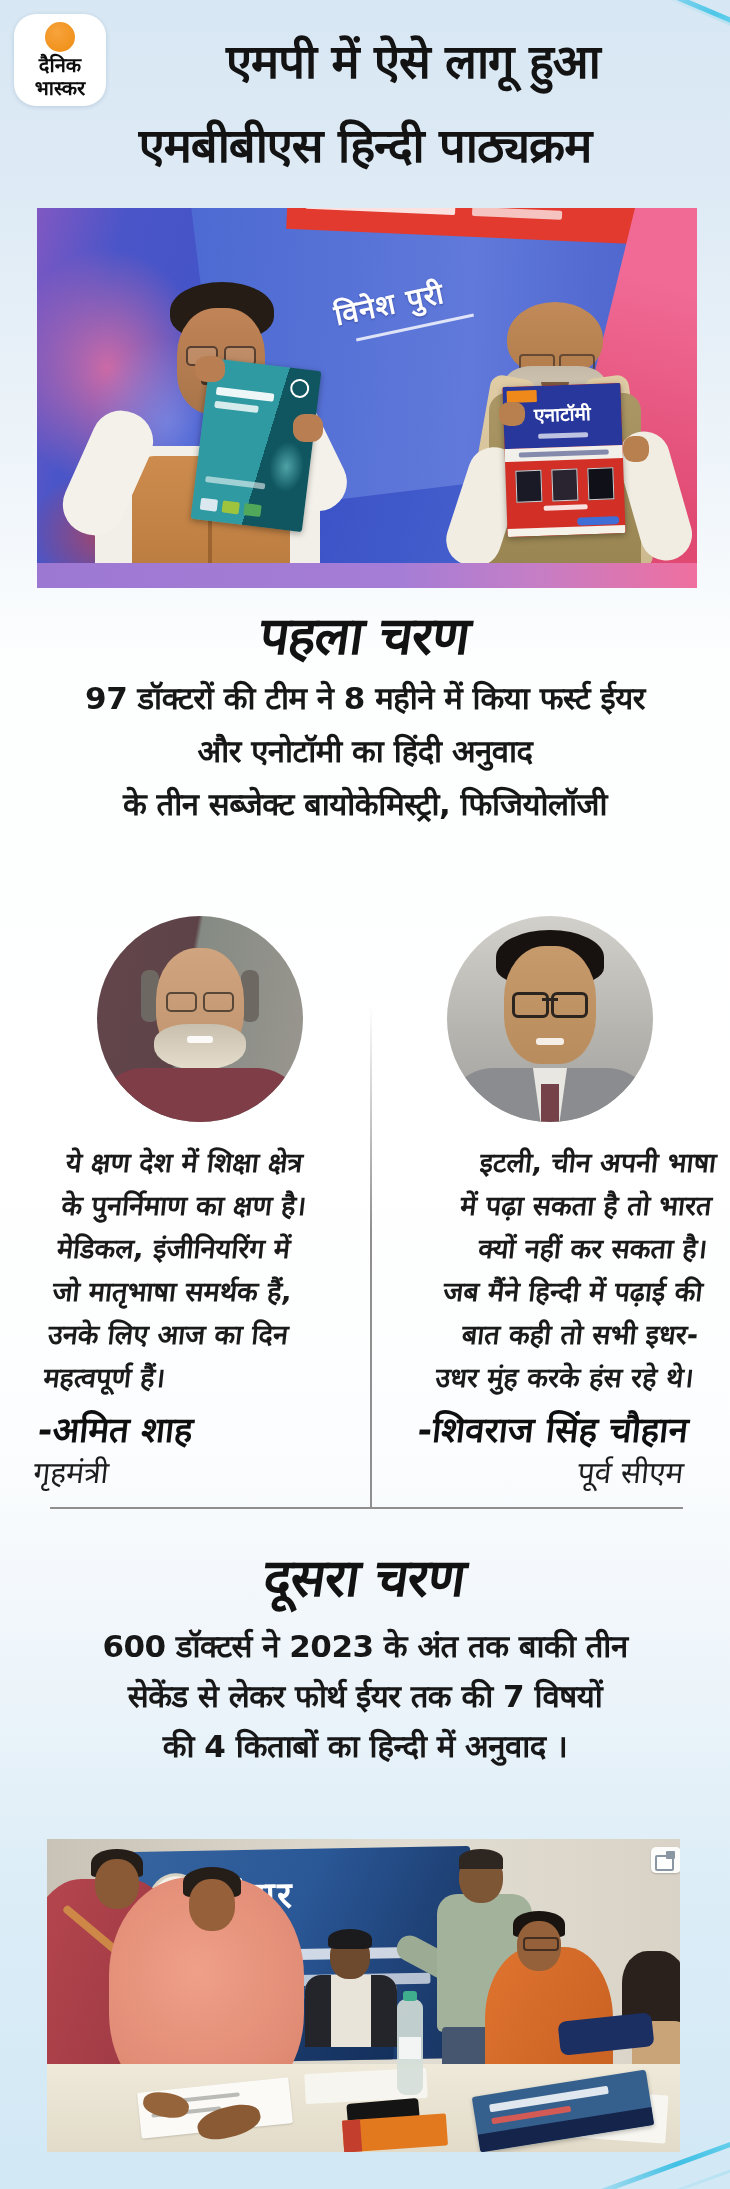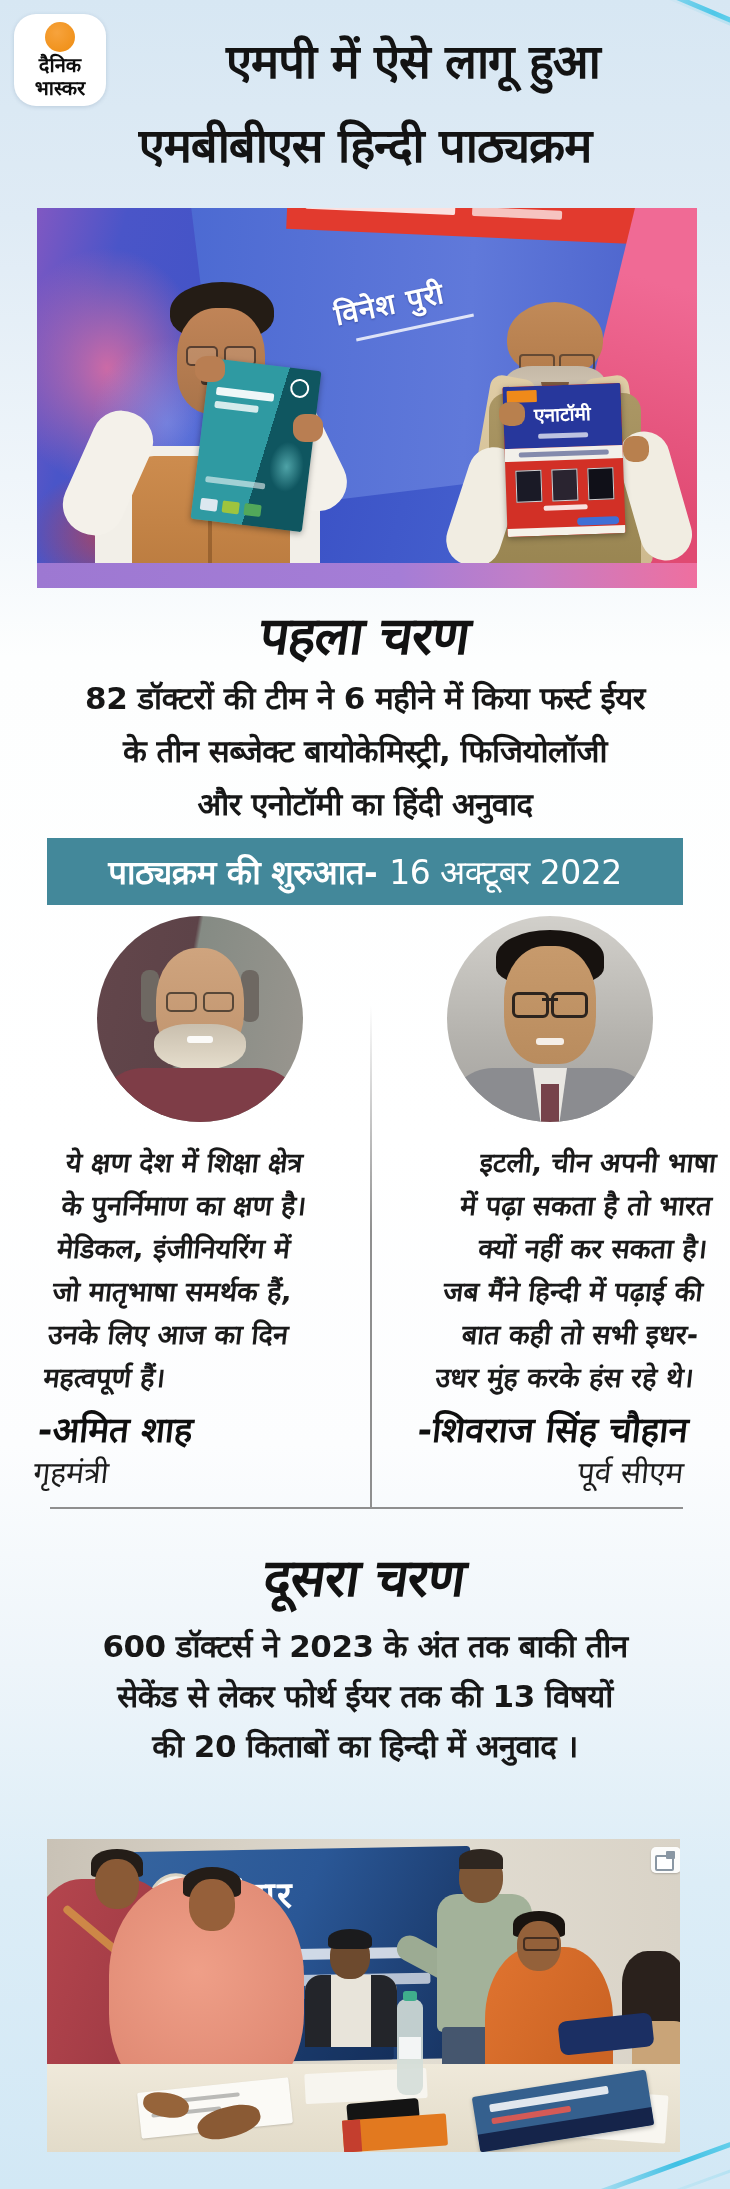--- a/index.html
+++ b/index.html
@@ -283,27 +283,23 @@
       <div class="abs pill"></div>
     </div>
     <div class="abs handB1"></div>
     <div class="abs handB2"></div>
 
     <div class="abs ph1-purple"></div>
   </div>
 
   <div class="abs ph-head" style="top:598px;">पहला चरण</div>
   <div class="abs para" style="top:672px;">
-    <div class="nowrap">82 डॉक्टरों की टीम ने 6 महीने में किया फर्स्ट ईयर</div>
+    <div class="nowrap">97 डॉक्टरों की टीम ने 8 महीने में किया फर्स्ट ईयर</div>
+    <div class="nowrap">और एनोटॉमी का हिंदी अनुवाद</div>
     <div class="nowrap">के तीन सब्जेक्ट बायोकेमिस्ट्री, फिजियोलॉजी</div>
-    <div class="nowrap">और एनोटॉमी का हिंदी अनुवाद</div>
-  </div>
-  <div class="abs banner">
-    <span class="b nowrap">पाठ्यक्रम की शुरुआत-</span>
-    <span class="d nowrap">16 अक्टूबर 2022</span>
   </div>
 
   <div class="abs portrait p1">
     <div class="abs p1-hairL"></div>
     <div class="abs p1-hairR"></div>
     <div class="abs p1-face">
       <div class="abs lens lensL"></div>
       <div class="abs lens lensR"></div>
     </div>
     <div class="abs p1-beard">
@@ -343,22 +339,22 @@
     <div class="ln">उधर मुंह करके हंस रहे थे।</div>
     <div class="qname ln">-शिवराज सिंह चौहान</div>
     <div class="qrole ln">पूर्व सीएम</div>
   </div>
   <div class="abs vline"></div>
   <div class="abs hline"></div>
 
   <div class="abs ph-head" style="top:1540px;">दूसरा चरण</div>
   <div class="abs para para2" style="top:1621px;">
     <div class="nowrap">600 डॉक्टर्स ने 2023 के अंत तक बाकी तीन</div>
-    <div class="nowrap">सेकेंड से लेकर फोर्थ ईयर तक की 13 विषयों</div>
-    <div class="nowrap">की 20 किताबों का हिन्दी में अनुवाद ।</div>
+    <div class="nowrap">सेकेंड से लेकर फोर्थ ईयर तक की 7 विषयों</div>
+    <div class="nowrap">की 4 किताबों का हिन्दी में अनुवाद ।</div>
   </div>
 
   <div class="abs photo2">
     <div class="abs ph2-banner">
       <div class="abs logo2"></div>
       <div class="abs ttl nowrap">मंदार</div>
       <div class="abs t1"></div>
       <div class="abs t2"></div>
       <div class="abs img"></div>
     </div>

